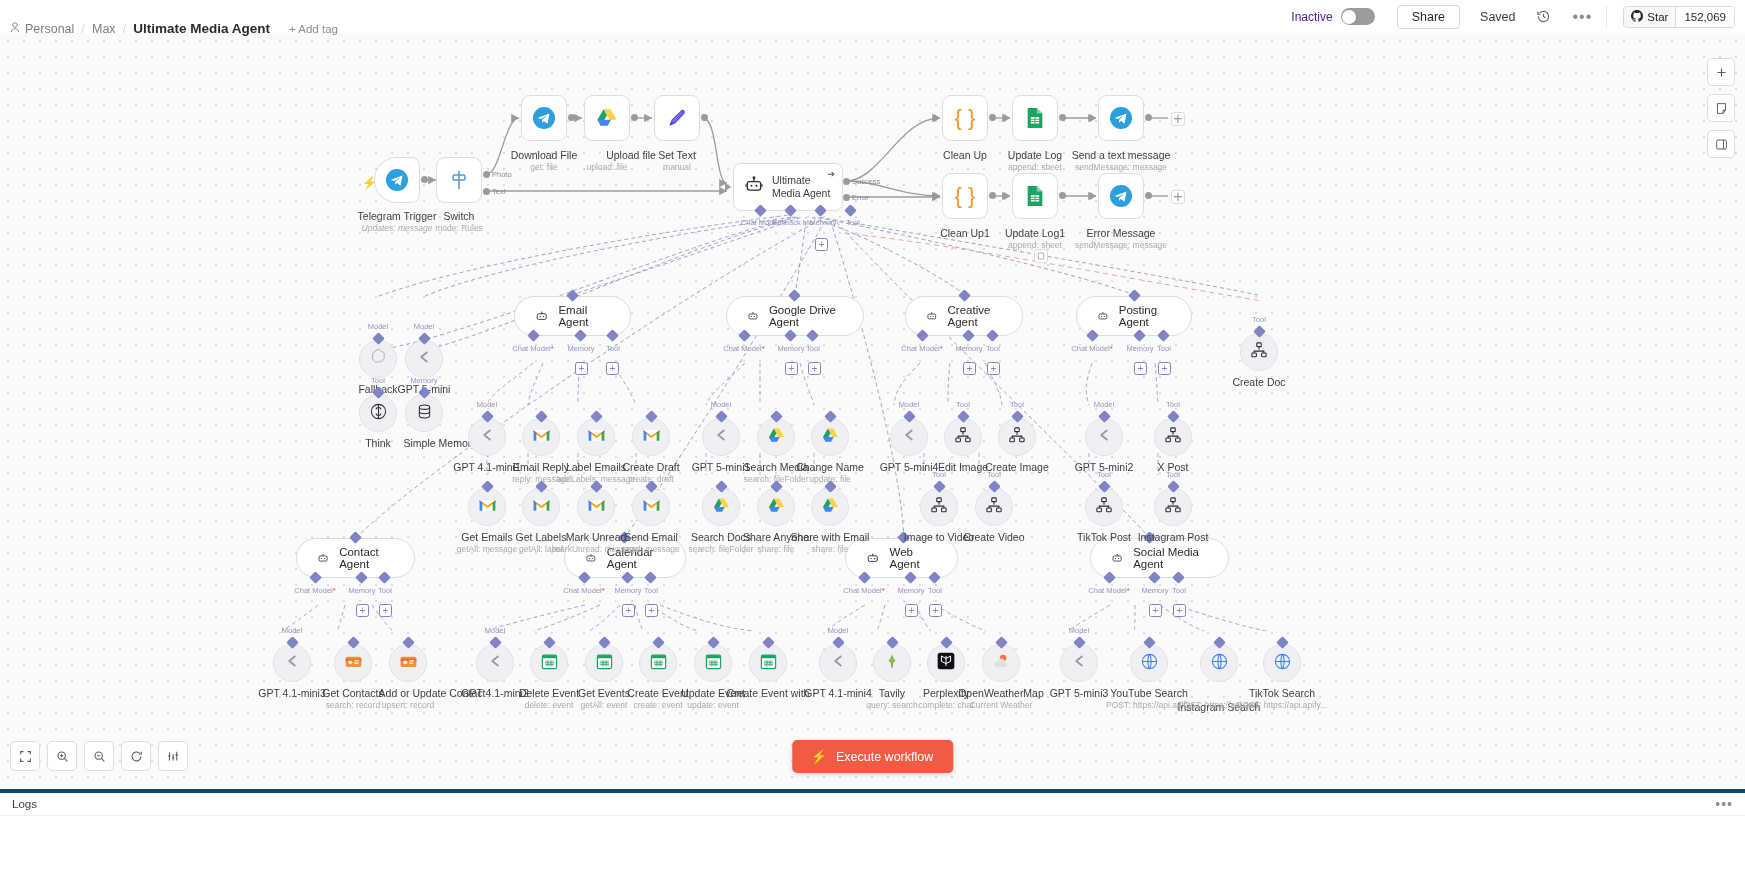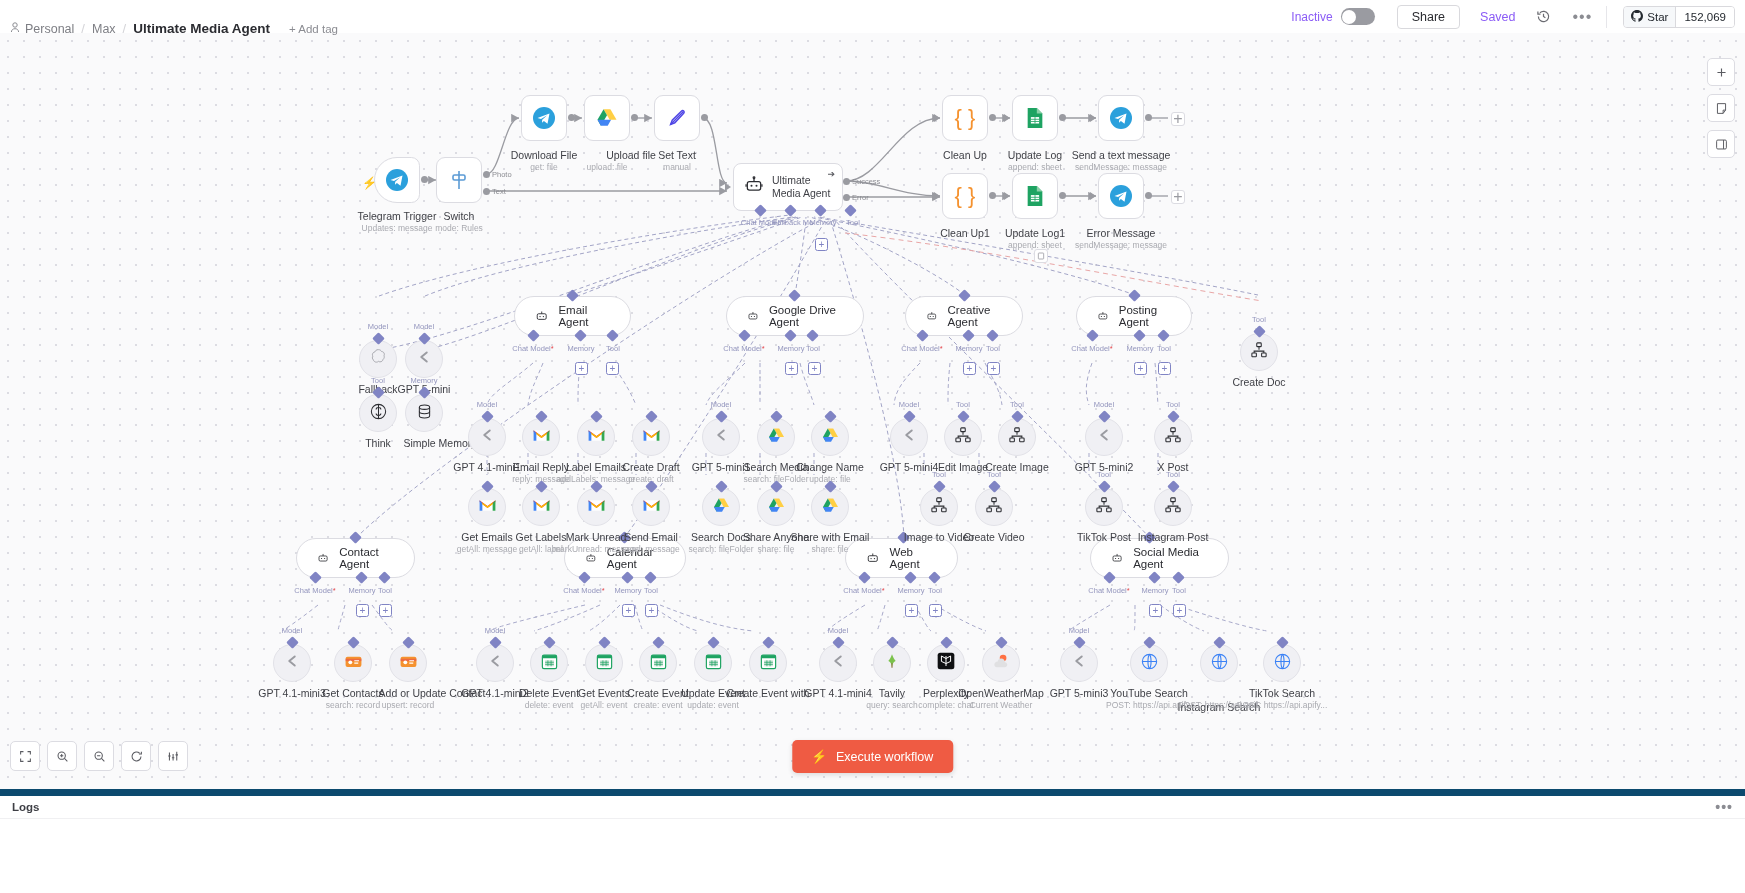--- a/index.html
+++ b/index.html
@@ -19,35 +19,35 @@
     background: #fff; display: flex; align-items: center;
     padding: 0 10px; z-index: 40;
   }
   .breadcrumb { display: flex; align-items: center; gap: 7px; font-size: 12.5px; margin-top: 24px; }
   .bc-person { display:flex; align-items:center; gap:5px; color:#7d7e84; }
   .bc-sep { color: #d4d4d8; font-size: 13px; }
   .bc-item { color: #7d7e84; }
   .bc-current { color: #2b2c31; font-weight: 600; font-size: 13.5px; }
   .add-tag { color: #8b8c92; font-size: 11.5px; margin-left: 12px; cursor: pointer; }
   .header-right { margin-left: auto; display: flex; align-items: center; gap: 0; }
-  .inactive-label { font-size: 12px; color: #8b5cf6; margin-right: 8px; }
+  .inactive-label { font-size: 12px; color: #4c1d95; margin-right: 8px; }
   .toggle {
     width: 34px; height: 17px; border-radius: 9px; background: #9a9ba1;
     position: relative; cursor: pointer; margin-right: 22px;
   }
   .toggle .knob {
     position:absolute; left:1.5px; top:1.5px; width:14px; height:14px;
     border-radius:50%; background:#fff;
   }
   .share-btn {
     border: 1px solid #d9d9dd; border-radius: 4px; padding: 4px 14px;
     font-size: 12.5px; color: #2b2c31; background:#fff; cursor:pointer;
     margin-right: 20px;
   }
-  .saved-text { font-size: 12.5px; color: #8b5cf6; margin-right: 20px; }
+  .saved-text { font-size: 12.5px; color: #404040; margin-right: 20px; }
   .hist-icon { color:#6b6c72; margin-right: 22px; display:flex; cursor:pointer;}
   .dots-btn { color:#8b8c92; font-size: 16px; letter-spacing:1px; margin-right: 14px; cursor:pointer; }
   .divider-v { width:1px; height:22px; background:#e6e6ea; margin-right:16px; }
   .ghstar {
     display:flex; align-items:center; border:1px solid #d9d9dd; border-radius:4px;
     overflow:hidden; font-size:11.5px; height:22px;
   }
   .ghstar .gs-left { display:flex; align-items:center; gap:4px; padding:0 7px; background:#f6f8fa; height:100%; border-right:1px solid #d9d9dd; color:#24292f;}
   .ghstar .gs-count { padding:0 8px; color:#24292f; background:#fff; height:100%; display:flex; align-items:center;}
 
@@ -143,21 +143,21 @@
   }
   
   .sticky-mini {
     position:absolute; width:14px;height:14px;border:1px solid #dcdce2;border-radius:3px;
     background:#fff; display:flex;align-items:center;justify-content:center; color:#9a9ba1;
   }
 
   
   .logs {
     position:absolute; bottom:0; left:0; width:1745px; height:104px;
-    background:#fff; border-top:7px solid #0c4a6e;font-weight:bold;
+    background:#fff; border-top:4px solid #0c4a6e;
   }
   .logs-head {
     height:23px; display:flex; align-items:center; padding:0 12px;
     font-size:11.5px; color:#3e3f45; border-bottom:1px solid #f0f0f2;
   }
   .logs-dots { margin-left:auto; color:#8b8c92; font-size:14px; letter-spacing:1px; cursor:pointer;}
   .logs-body {
     height:81px; display:flex; flex-direction:column; align-items:center;
     justify-content:center; font-size:12px; color:#8b8c92; text-align:center; line-height:1.35;
   }
@@ -322,21 +322,21 @@
     </svg>
 
     <div class="node-sq trigger" style="left:374px; top:124px;">
       <svg width="24" height="24" viewBox="0 0 24 24">
           <circle cx="12" cy="12" r="11" fill="#2BA0DC"></circle>
           <path d="M5.5 12.1l12-4.6-2 10.2-3.6-2.7-1.9 1.8.2-3 5-4.6-6.2 3.8z" fill="#fff"></path>
         </svg>
     </div>
     <div style="position:absolute;left:362px;top:143px;color:#ef5b43;font-size:12px;">⚡</div>
     <div class="node-label" style="left:397px; top:177px;">Telegram Trigger</div>
-    <div class="node-sub" style="left:397px; top:190px;">Updates: message</div>
+    <div class="node-sub" style="left:397px; top:190px;font-style:italic;">Updates: message</div>
     <div class="port" style="left:421px; top:143px;"></div>
 
     <div class="node-sq" style="left:436px; top:124px;">
       <svg width="24" height="24" viewBox="0 0 24 24" fill="none" stroke="#5b9bd5" stroke-width="1.6">
           <path d="M12 3v18"></path>
           <rect x="6" y="7" width="12" height="5" rx="1.5"></rect>
         </svg>
     </div>
     <div class="node-label" style="left:459px; top:177px;">Switch</div>
     <div class="node-sub" style="left:459px; top:190px;">mode: Rules</div>

